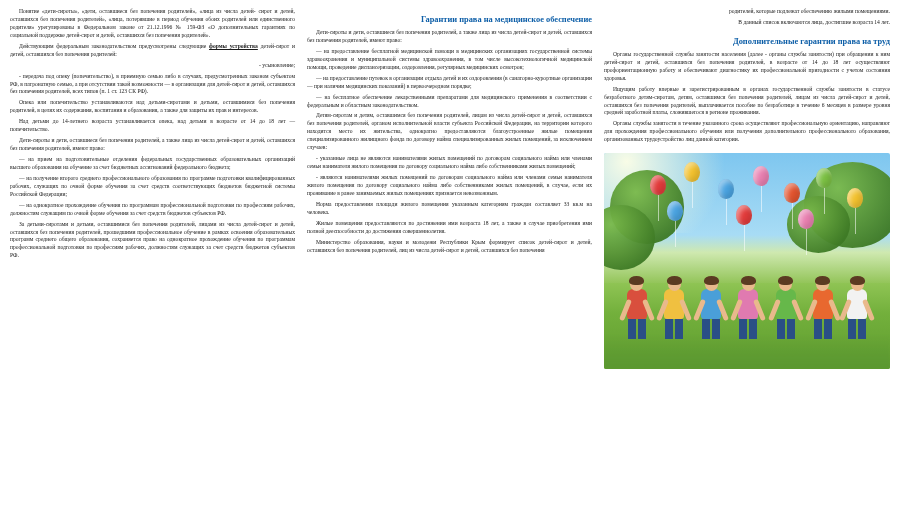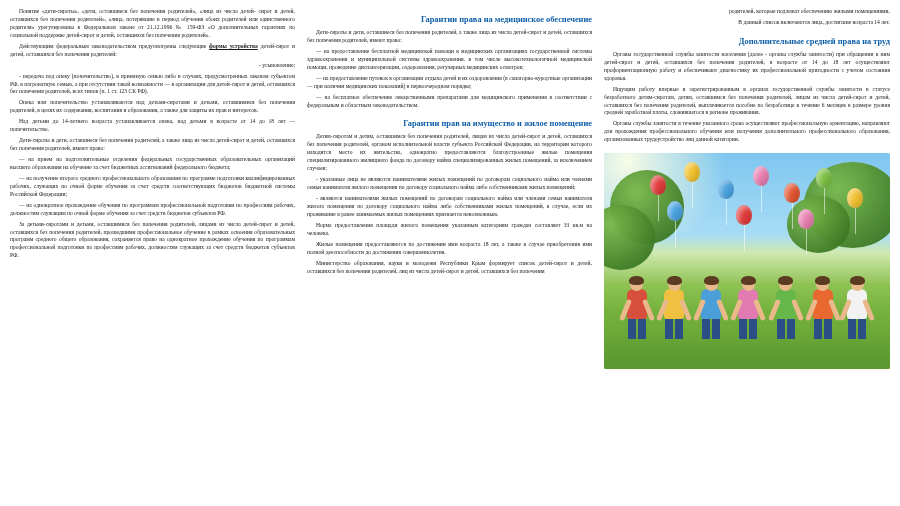--- a/index.html
+++ b/index.html
@@ -192,37 +192,36 @@
   </div>
 
   <div class="col">
     <h2 class="section">Гарантии права на медицинское обеспечение</h2>
 
     <p>Дети-сироты и дети, оставшиеся без попечения родителей, а также лица из числа детей-сирот и детей, оставшихся без попечения родителей, имеют право:</p>
     <p>— на предоставление бесплатной медицинской помощи в медицинских организациях государственной системы здравоохранения и муниципальной системы здравоохранения, в том числе высокотехнологичной медицинской помощи, проведение диспансеризации, оздоровления, регулярных медицинских осмотров;</p>
     <p>— на предоставление путевок в организации отдыха детей и их оздоровления (в санаторно-курортные организации — при наличии медицинских показаний) в первоочередном порядке;</p>
     <p>— на бесплатное обеспечение лекарственными препаратами для медицинского применения в соответствии с федеральным и областным законодательством.</p>
 
-    <h2 class="section">Гарантии прав на имущество и жилое помещение</h2>
 
     <p>Детям-сиротам и детям, оставшимся без попечения родителей, лицам из числа детей-сирот и детей, оставшихся без попечения родителей, органом исполнительной власти субъекта Российской Федерации, на территории которого находится место их жительства, однократно предоставляются благоустроенные жилые помещения специализированного жилищного фонда по договору найма специализированных жилых помещений, за исключением случаев:</p>
     <p class="dash">- указанные лица не являются нанимателями жилых помещений по договорам социального найма или членами семьи нанимателя жилого помещения по договору социального найма либо собственниками жилых помещений;</p>
     <p class="dash">- являются нанимателями жилых помещений по договорам социального найма или членами семьи нанимателя жилого помещения по договору социального найма либо собственниками жилых помещений, в случае, если их проживание в ранее занимаемых жилых помещениях признается невозможным.</p>
     <p>Норма предоставления площади жилого помещения указанным категориям граждан составляет 33 кв.м на человека.</p>
     <p>Жилые помещения предоставляются по достижении ими возраста 18 лет, а также в случае приобретения ими полной дееспособности до достижения совершеннолетия.</p>
     <p>Министерство образования, науки и молодежи Республики Крым формирует список детей-сирот и детей, оставшихся без попечения родителей, лиц из числа детей-сирот и детей, оставшихся без попечения</p>
 
     <div class="footer-space"></div>
   </div>
 
   <div class="col">
     <p>родителей, которые подлежат обеспечению жилыми помещениями.</p>
     <p>В данный список включаются лица, достигшие возраста 14 лет.</p>
 
-    <h2 class="section teal">Дополнительные средней права на труд</h2>
+    <h2 class="section teal">Дополнительные гарантии права на труд</h2>
 
     <p>Органы государственной службы занятости населения (далее - органы службы занятости) при обращении к ним детей-сирот и детей, оставшихся без попечения родителей, в возрасте от 14 до 18 лет осуществляют профориентационную работу и обеспечивают диагностику их профессиональной пригодности с учетом состояния здоровья.</p>
     <p>Ищущим работу впервые и зарегистрированным в органах государственной службы занятости в статусе безработного детям-сиротам, детям, оставшимся без попечения родителей, лицам из числа детей-сирот и детей, оставшихся без попечения родителей, выплачивается пособие по безработице в течение 6 месяцев в размере уровня средней заработной платы, сложившегося в регионе проживания.</p>
     <p>Органы службы занятости в течение указанного срока осуществляют профессиональную ориентацию, направляют для прохождения профессионального обучения или получения дополнительного профессионального образования, организованных трудоустройство лиц данной категории.</p>
 
     <div class="photo">
       <div class="sun-glow"></div>
 
       <div class="tree" style="left:2%; top:8%; width:26%; height:34%;"></div>
       <div class="tree" style="left:-6%; top:24%; width:24%; height:30%;"></div>

